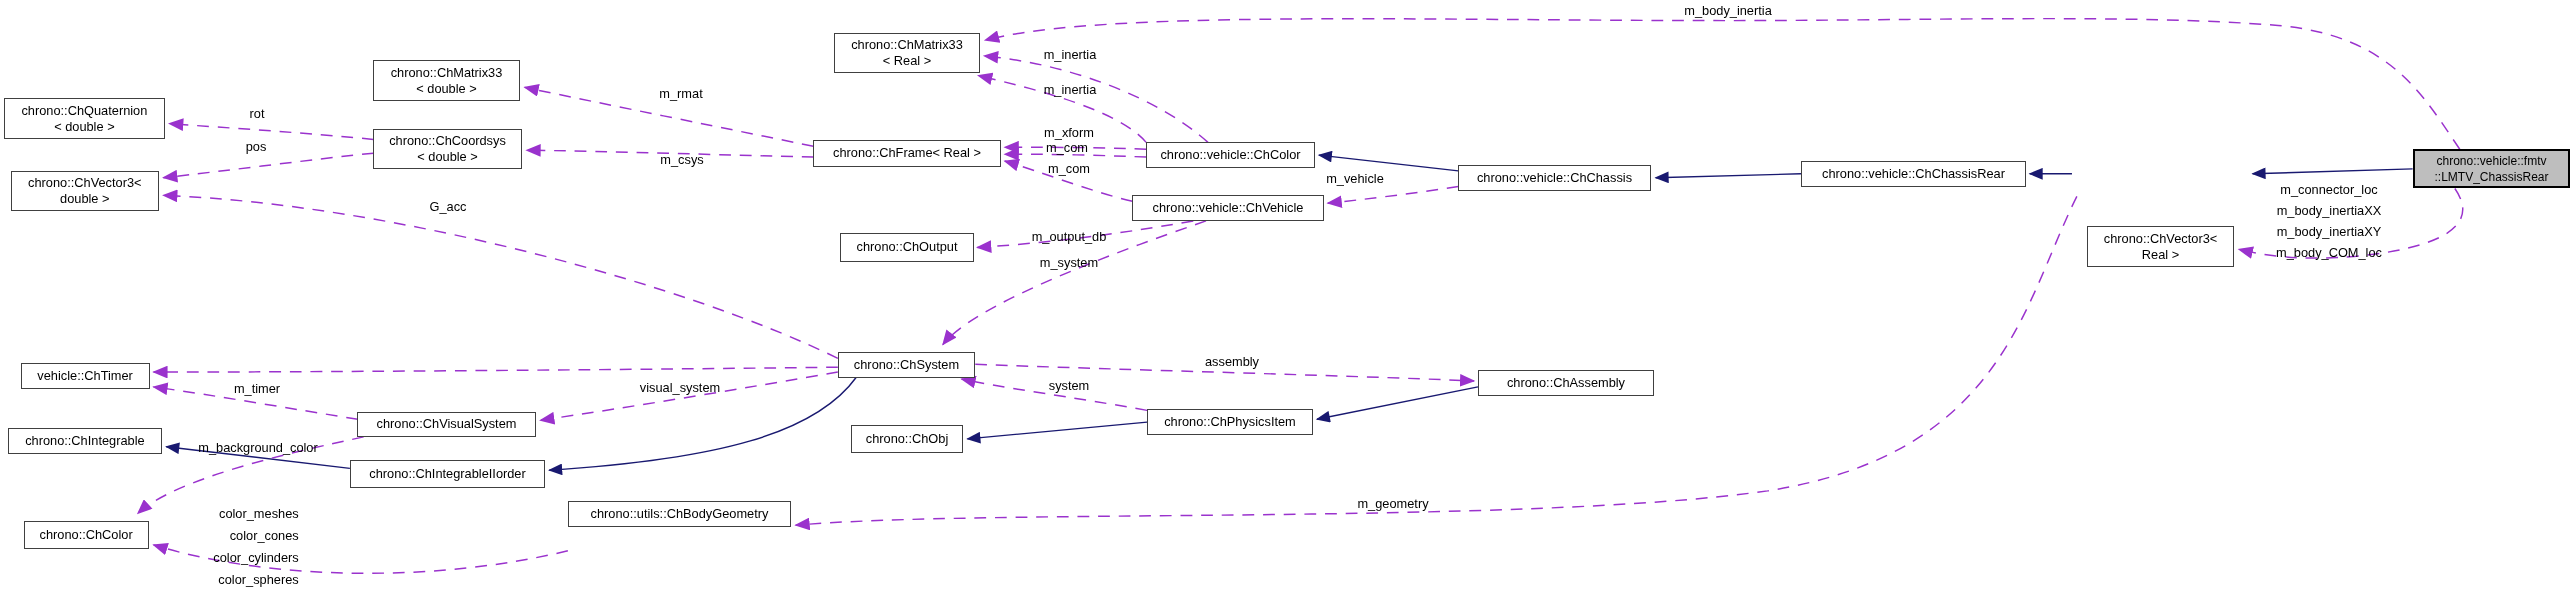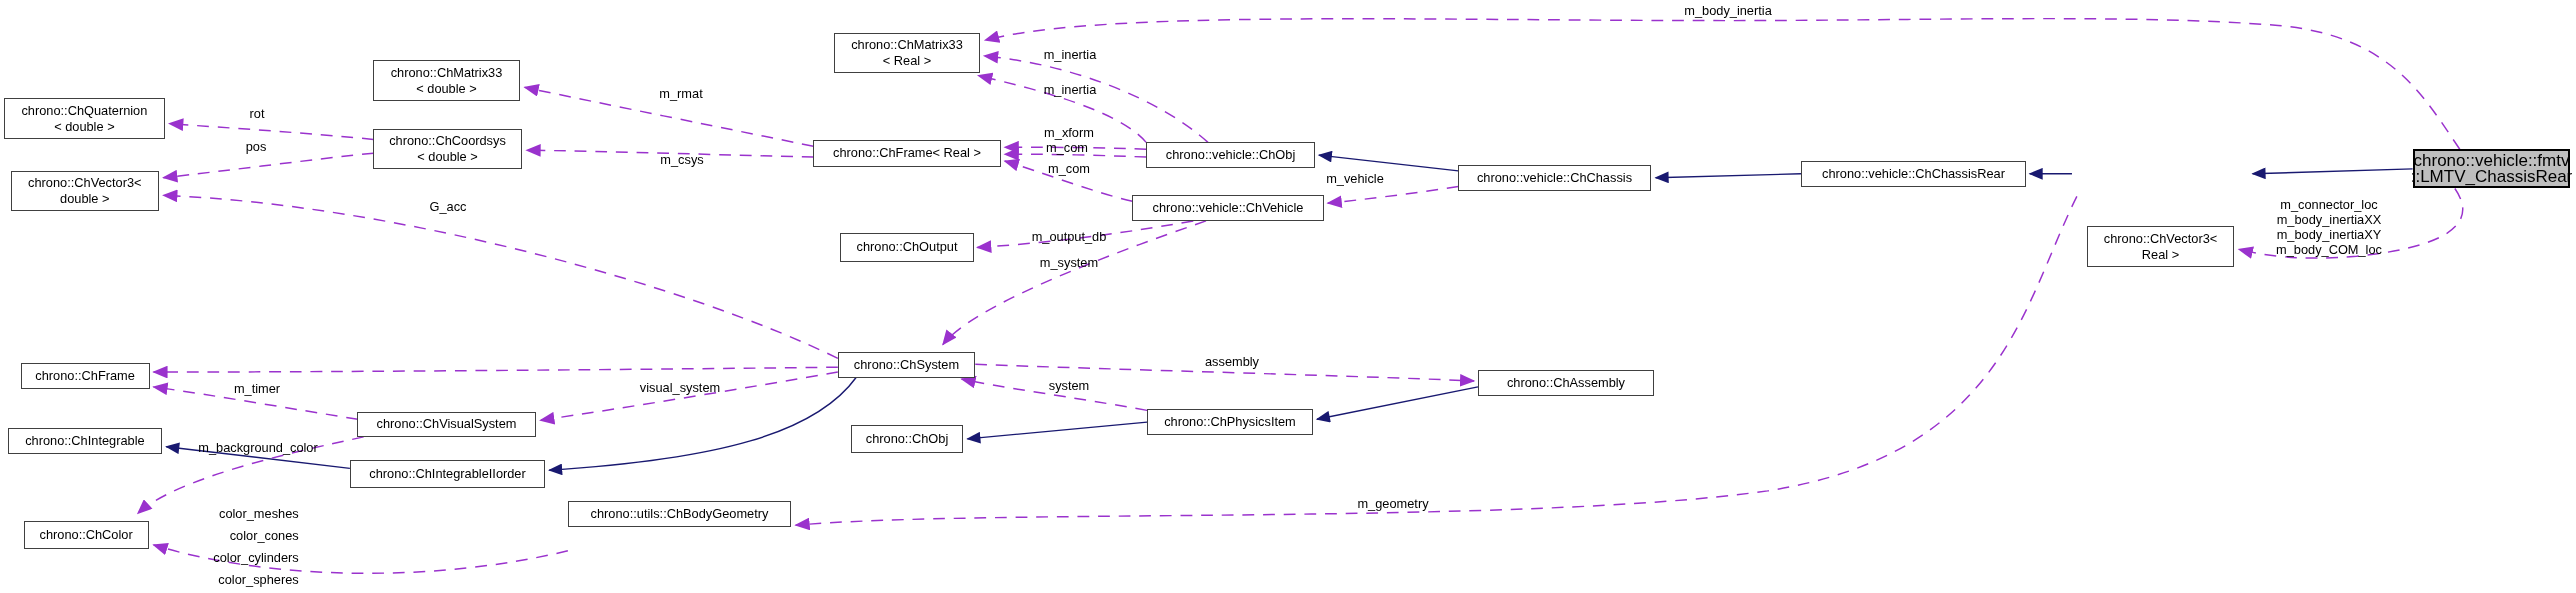--- a/index.html
+++ b/index.html
@@ -2,26 +2,26 @@
 <html><head>
 <meta charset="utf-8">
 <style>
   html,body{margin:0;padding:0;background:#ffffff;}
   #graph{position:relative;width:2576px;height:593px;background:#ffffff;overflow:hidden;
          font-family:"Liberation Sans","DejaVu Sans",sans-serif;color:#000;}
   #edges{position:absolute;left:0;top:0;width:2576px;height:593px;}
   .node{position:absolute;box-sizing:border-box;background:#ffffff;border:1.3px solid #404040;
         display:flex;align-items:center;justify-content:center;text-align:center;
         white-space:pre-line;font-size:12.8px;line-height:16px;z-index:2;}
-  .node.focus{background:#bebebe;border:2px solid #000000;font-size:17px;}
+  .node.focus{background:#bebebe;border:2px solid #000000;font-size:12px;}
   .elabel{position:absolute;transform:translateX(-50%);white-space:pre-line;text-align:center;
           font-size:12.8px;line-height:14.2px;z-index:3;}
   .elabel.stack8{line-height:14.6px;}
   .elabel.stack5{line-height:22px;text-align:right;}
-  .elabel.stack4{line-height:15px;margin-top:18px;}
+  .elabel.stack4{line-height:21px;}
 </style>
 </head>
 <body>
 
 <div id="graph">
 
   <svg id="edges" viewBox="0 0 2623 604">
     <defs>
       <marker id="ap" viewBox="0 0 12 10" refX="11" refY="5" markerWidth="16" markerHeight="13" orient="auto" markerUnits="userSpaceOnUse">
         <path d="M0,0 L12,5 L0,10 z" fill="#9a32cd"></path>
@@ -74,30 +74,30 @@
   <div class="node" style="left:10.8px;top:171px;width:148px;height:40px">chrono::ChVector3&lt;
 double &gt;</div>
   <div class="node" style="left:373px;top:60px;width:147px;height:41px">chrono::ChMatrix33
 &lt; double &gt;</div>
   <div class="node" style="left:373px;top:129px;width:149px;height:40px">chrono::ChCoordsys
 &lt; double &gt;</div>
   <div class="node" style="left:834px;top:33px;width:146px;height:40px">chrono::ChMatrix33
 &lt; Real &gt;</div>
   <div class="node" style="left:813px;top:140px;width:188px;height:26.5px">chrono::ChFrame&lt; Real &gt;</div>
   <div class="node" style="left:840px;top:233px;width:134px;height:28.5px">chrono::ChOutput</div>
-  <div class="node" style="left:1146px;top:142px;width:169px;height:25.5px">chrono::vehicle::ChObj</div>
+  <div class="node" style="left:1146px;top:142px;width:169px;height:25.5px">chrono::vehicle::ChColor</div>
   <div class="node" style="left:1132px;top:195px;width:192px;height:25.5px">chrono::vehicle::ChVehicle</div>
   <div class="node" style="left:1458px;top:165px;width:193px;height:25.5px">chrono::vehicle::ChChassis</div>
   <div class="node" style="left:1801px;top:161px;width:225px;height:25.5px">chrono::vehicle::ChChassisRear</div>
   <div class="node focus" style="left:2413px;top:149px;width:157px;height:39px">chrono::vehicle::fmtv
 ::LMTV_ChassisRear</div>
   <div class="node" style="left:2087px;top:226px;width:147px;height:41px">chrono::ChVector3&lt;
 Real &gt;</div>
   <div class="node" style="left:838px;top:352px;width:137px;height:25.5px">chrono::ChSystem</div>
-  <div class="node" style="left:20.6px;top:363px;width:129px;height:25.5px">chrono::ChFrame</div>
+  <div class="node" style="left:20.6px;top:363px;width:129px;height:25.5px">vehicle::ChTimer</div>
   <div class="node" style="left:357px;top:412px;width:179px;height:24.6px">chrono::ChVisualSystem</div>
   <div class="node" style="left:7.9px;top:428px;width:154px;height:25.5px">chrono::ChIntegrable</div>
   <div class="node" style="left:350px;top:460px;width:195px;height:27.5px">chrono::ChIntegrableIIorder</div>
   <div class="node" style="left:1478px;top:370px;width:176px;height:25.5px">chrono::ChAssembly</div>
   <div class="node" style="left:1147px;top:409px;width:166px;height:25.5px">chrono::ChPhysicsItem</div>
   <div class="node" style="left:851px;top:425px;width:112px;height:27.5px">chrono::ChObj</div>
   <div class="node" style="left:23.6px;top:521px;width:125px;height:27.5px">chrono::ChColor</div>
   <div class="node" style="left:568px;top:501px;width:223px;height:25.5px">chrono::utils::ChBodyGeometry</div>
 
   <div class="elabel" style="left:257px;top:107px">rot</div>

